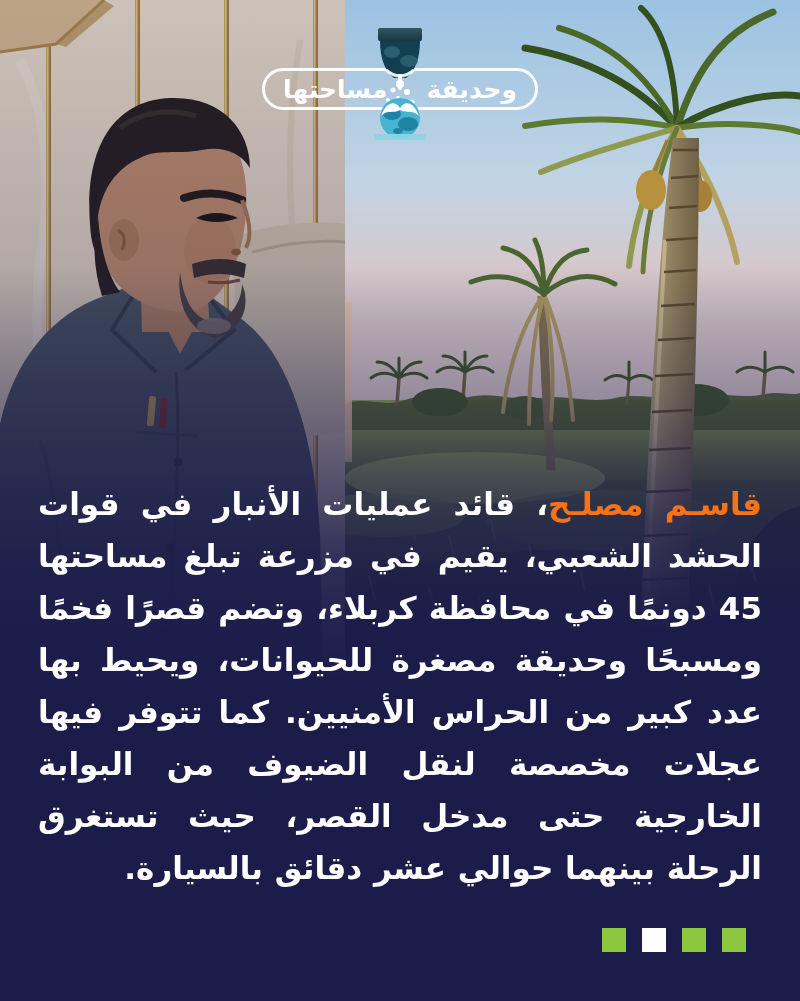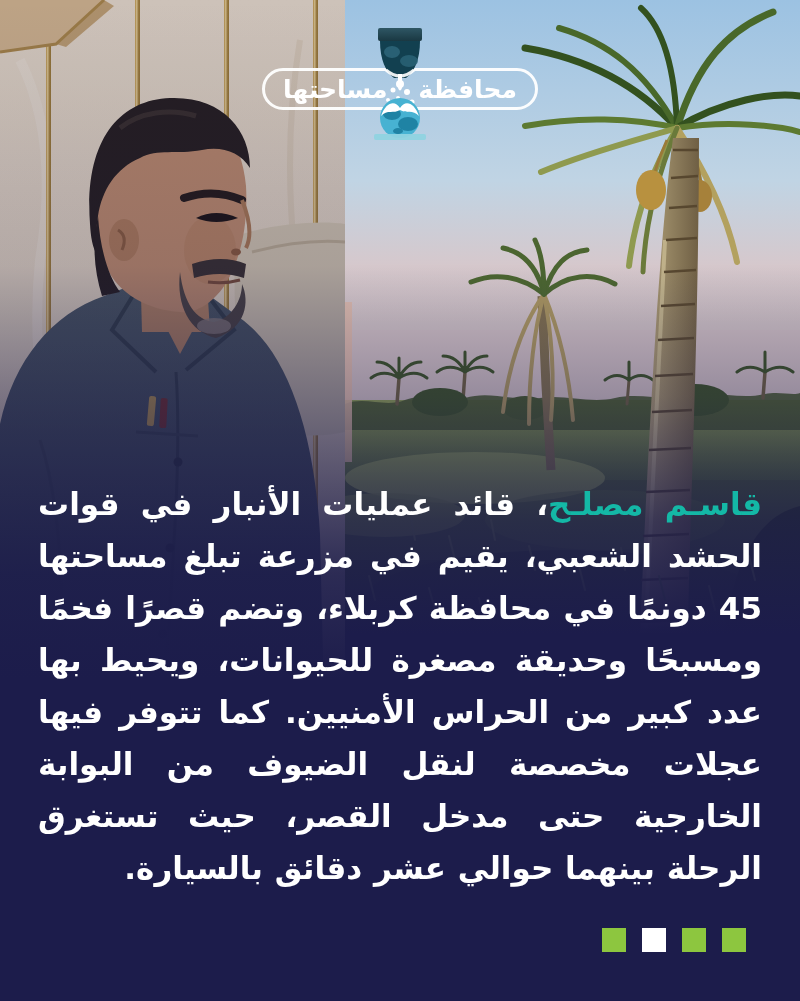--- a/index.html
+++ b/index.html
@@ -30,21 +30,21 @@
   }
   .hourglass{position:absolute;left:368px;top:26px;width:64px;height:114px;z-index:6;}
 
   
   .caption{
     position:absolute;left:38px;right:38px;top:478px;margin:0;
     direction:rtl;text-align:justify;color:#ffffff;
     font-size:31px;line-height:52px;font-weight:bold;z-index:4;
     word-spacing:1px;
   }
-  .caption .name{color:#14b8a6;}
+  .caption .name{color:#f97316;}
 
   
   .dots{position:absolute;left:602px;top:928px;display:flex;gap:16px;z-index:4;}
   .square{width:24px;height:24px;}
   .square[data-color="green"]{background:#8dc63f;}
   .square[data-color="white"]{background:#ffffff;}
 </style>
 </head>
 <body>
 
@@ -235,21 +235,21 @@
         <path d="M90,610 L84,588"></path>
           <path d="M140,620 L134,598"></path>
           <path d="M370,610 L364,586"></path>
         <path d="M410,580 L404,556"></path>
       </g>
     </svg>
     <div class="overlay fade"></div>
   </div>
 
   <div class="brand-pill">
-    <span>محافظة</span>
+    <span>وحديقة</span>
     <span>مساحتها</span>
   </div>
   <div class="hourglass">
     <svg width="64" height="114" viewBox="0 0 64 114">
       <defs>
         <linearGradient id="capGrad" x1="0" y1="0" x2="0" y2="1">
           <stop offset="0" stop-color="#2e5664"></stop>
             <stop offset="1" stop-color="#1a3842"></stop>
         </linearGradient>
       </defs>

